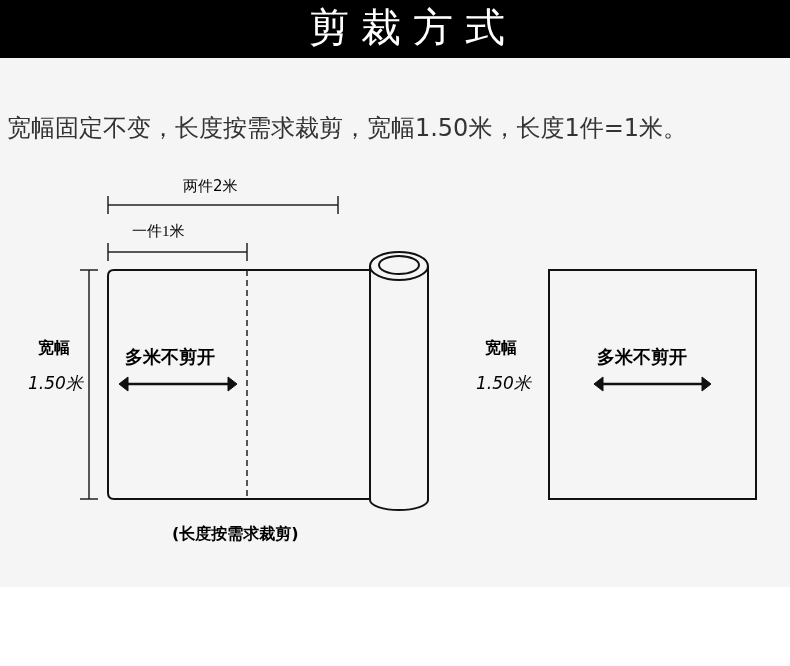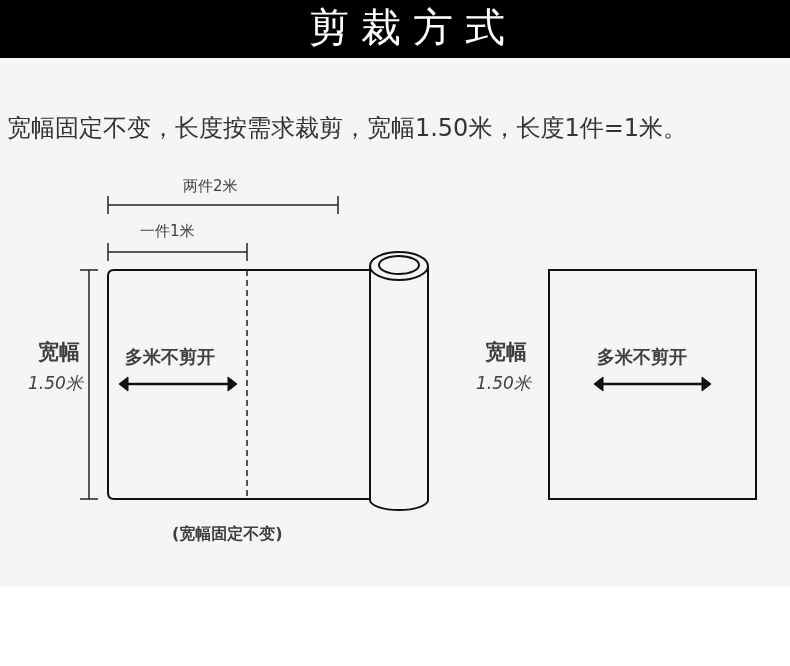--- a/index.html
+++ b/index.html
@@ -5,23 +5,23 @@
   html, body { margin:0; padding:0; }
   body { width:790px; height:666px; background:#ffffff; position:relative; overflow:hidden;
          font-family:"DejaVu Sans","Liberation Sans",sans-serif; }
   .header { position:absolute; left:0; top:0; width:790px; height:58px; background:#000000;
             display:flex; justify-content:center;padding-left:12px; }
   .header-title { color:#ffffff; font-size:40px; letter-spacing:12px; font-weight:normal; padding-left:12px; }
   .panel { position:absolute; left:0; top:58px; width:790px; height:529px; background:#f5f5f5; }
   .subtitle { position:absolute; left:0; top:112px; width:694px; text-align:center;
               font-size:24px; color:#333333; letter-spacing:0px; }
   svg.diagram { position:absolute; left:0; top:0; }
-  .lbl { position:absolute; color:#404040; white-space:nowrap;text-align:center; }
+  .lbl { position:absolute; color:#000000; white-space:nowrap;text-align:center; }
   .dim-label { font-size:15px; }
-  .side-bold { font-size:21px; font-weight:bold; }
+  .side-bold { font-size:16px; font-weight:bold; }
   .side-num { font-size:17px;font-style:italic; }
   .inner-bold { font-size:18px; font-weight:bold;font-family:Liberation Mono, monospace; }
   .note { font-size:16px; font-weight:bold; }
 </style>
 </head>
 <body>
 
 <div class="header">
   <span class="header-title">剪裁方式</span>
 </div>
@@ -71,21 +71,21 @@
   <rect x="549" y="270" width="207" height="229" stroke="#111" stroke-width="2" fill="none"></rect>
 
   <g stroke="#111" stroke-width="2.5" fill="#111">
     <line x1="601" y1="384" x2="704" y2="384"></line>
     <polygon points="594,384 603,377 603,391" stroke-width="1"></polygon>
     <polygon points="711,384 702,377 702,391" stroke-width="1"></polygon>
   </g>
 </svg>
 
 <span class="lbl dim-label" style="left:183px;top:177px;">两件2米</span>
-<span class="lbl dim-label" style="left:140px;top:222px;">一件1米</span>
+<span class="lbl dim-label" style="left:132px;top:222px;font-family:Liberation Serif, serif;">一件1米</span>
 <span class="lbl side-bold" style="left:38px;top:338px;">宽幅</span>
 <span class="lbl side-num" style="left:28px;top:372px;">1.50米</span>
 <span class="lbl inner-bold" style="left:125px;top:345px;">多米不剪开</span>
-<span class="lbl note" style="left:172px;top:524px;">(宽幅固定不变)</span>
+<span class="lbl note" style="left:172px;top:524px;">(长度按需求裁剪)</span>
 
 <span class="lbl side-bold" style="left:485px;top:338px;">宽幅</span>
 <span class="lbl side-num" style="left:476px;top:372px;">1.50米</span>
 <span class="lbl inner-bold" style="left:597px;top:345px;">多米不剪开</span>
 
 </body></html>

